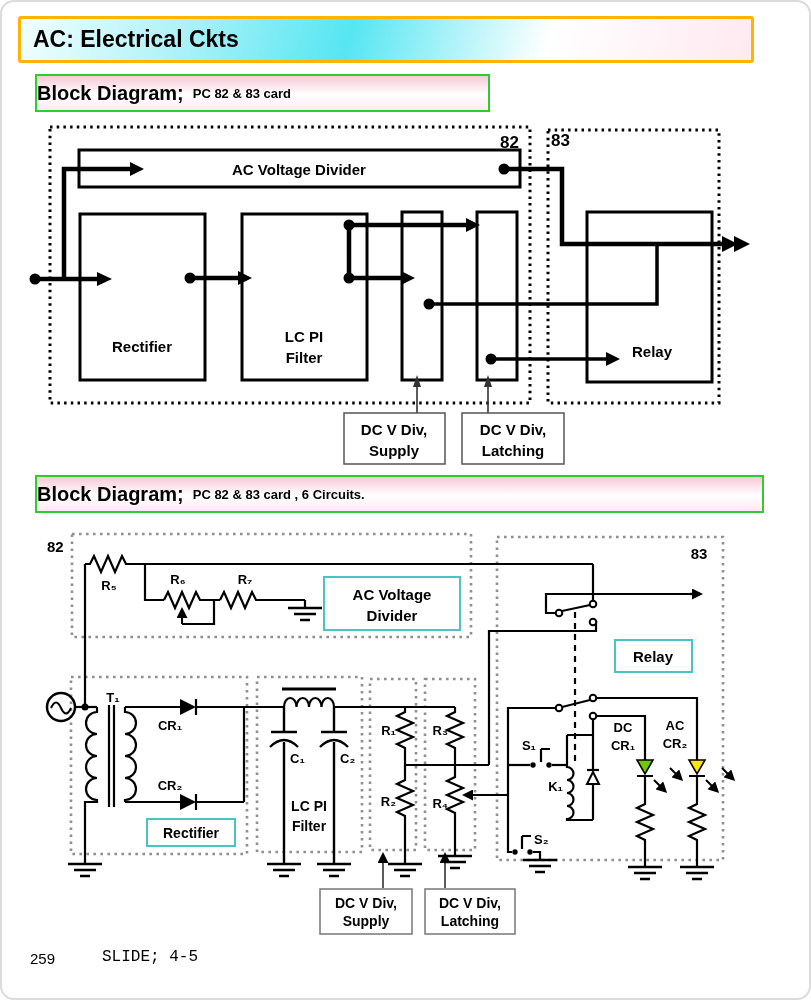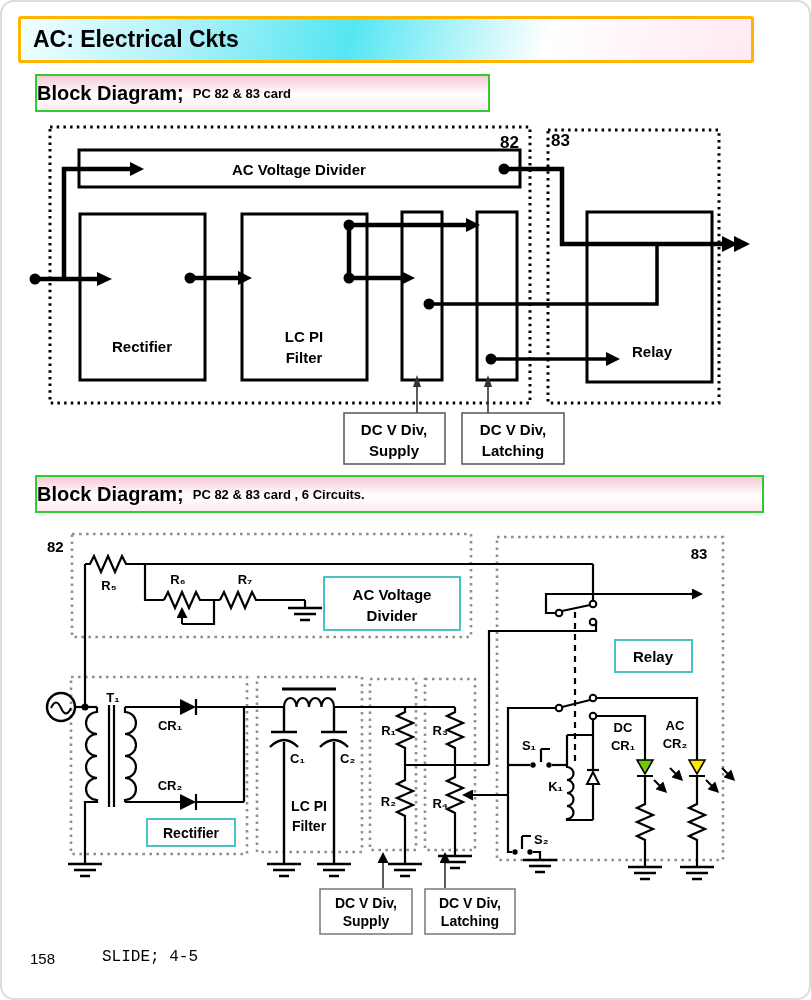--- a/index.html
+++ b/index.html
@@ -283,15 +283,15 @@
     </g>
 
     <rect x="318" y="367" width="92" height="45" fill="#fff" stroke="#777" stroke-width="1.5"></rect>
     <rect x="423" y="367" width="90" height="45" fill="#fff" stroke="#777" stroke-width="1.5"></rect>
     <text x="364" y="386" text-anchor="middle" class="t14">DC V Div,</text>
     <text x="364" y="404" text-anchor="middle" class="t14">Supply</text>
     <text x="468" y="386" text-anchor="middle" class="t14">DC V Div,</text>
     <text x="468" y="404" text-anchor="middle" class="t14">Latching</text>
   </svg>
 
-  <div class="footer-num">158</div>
+  <div class="footer-num">259</div>
   <div class="footer-slide">SLIDE; 4-5</div>
 </div>
 
 </body></html>

